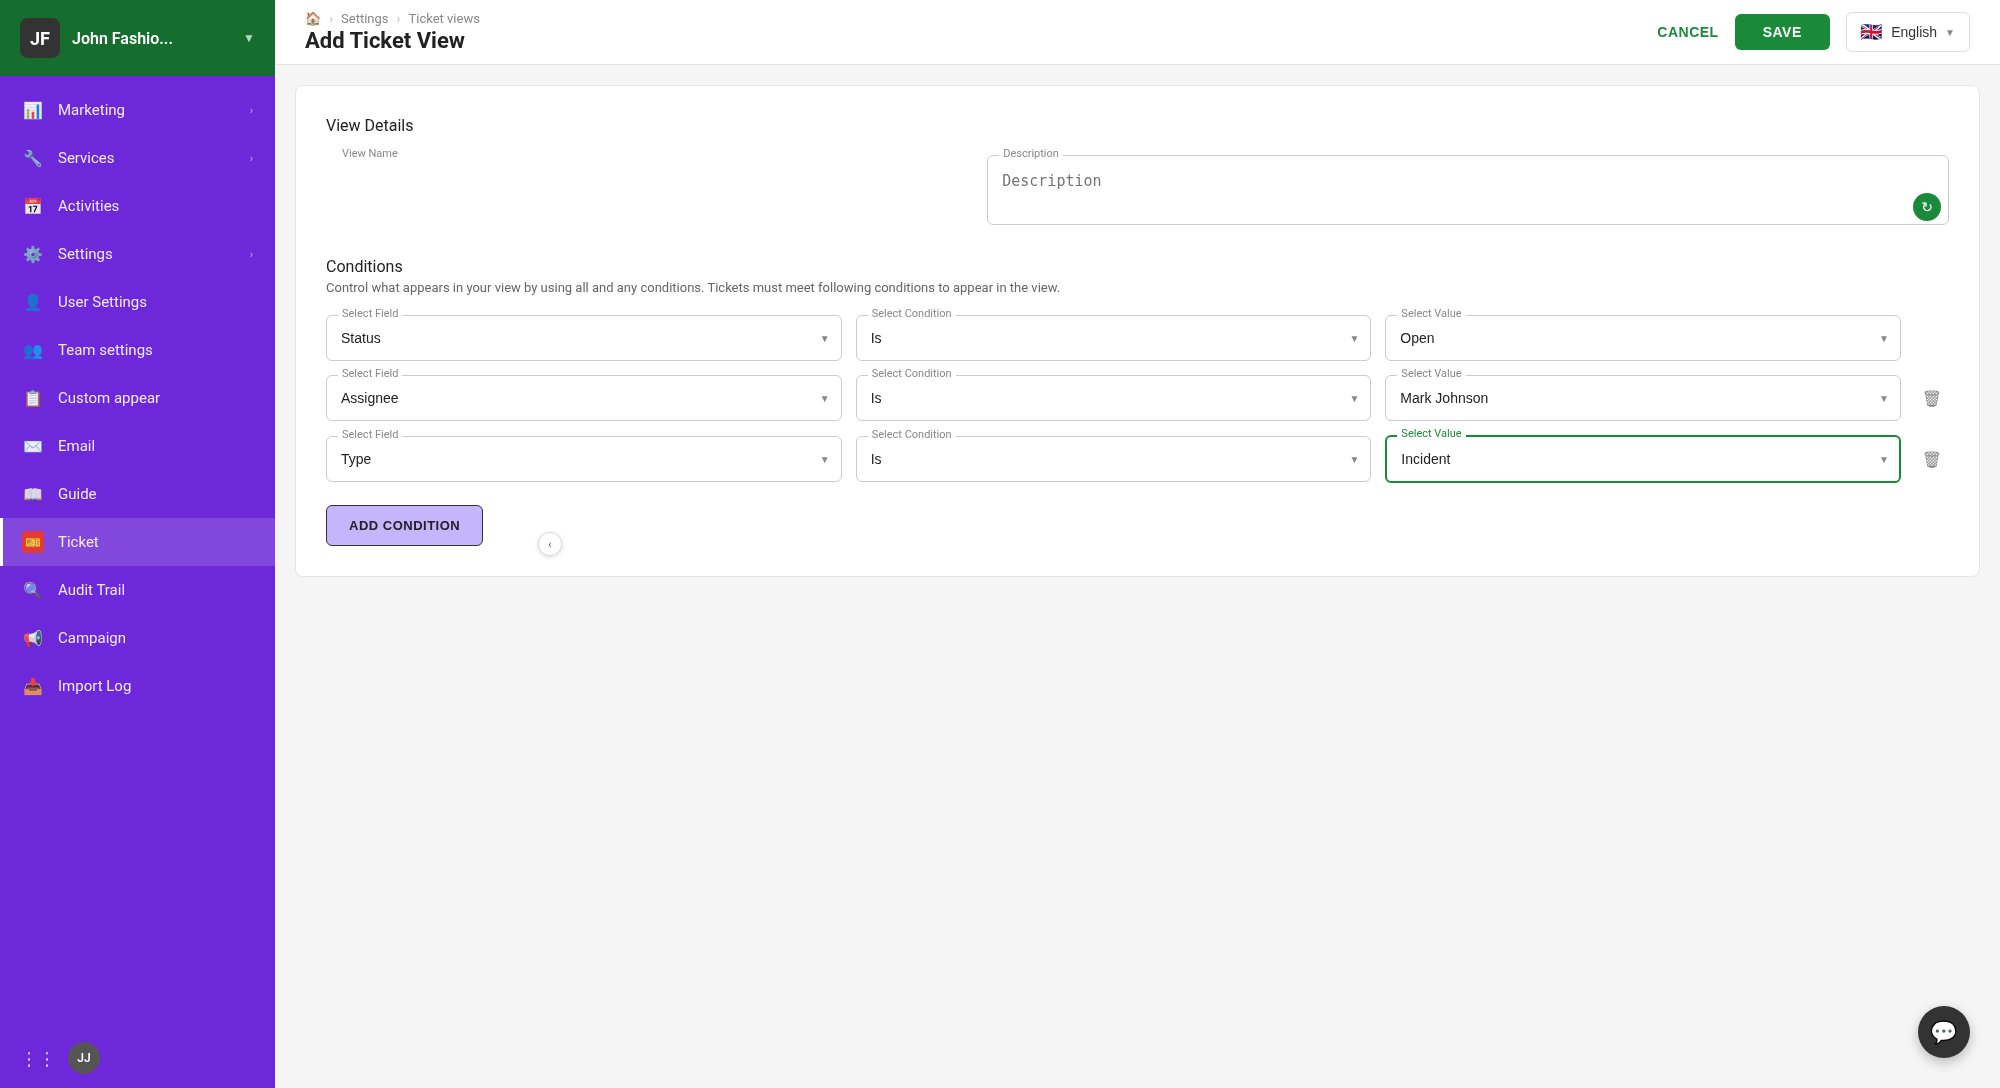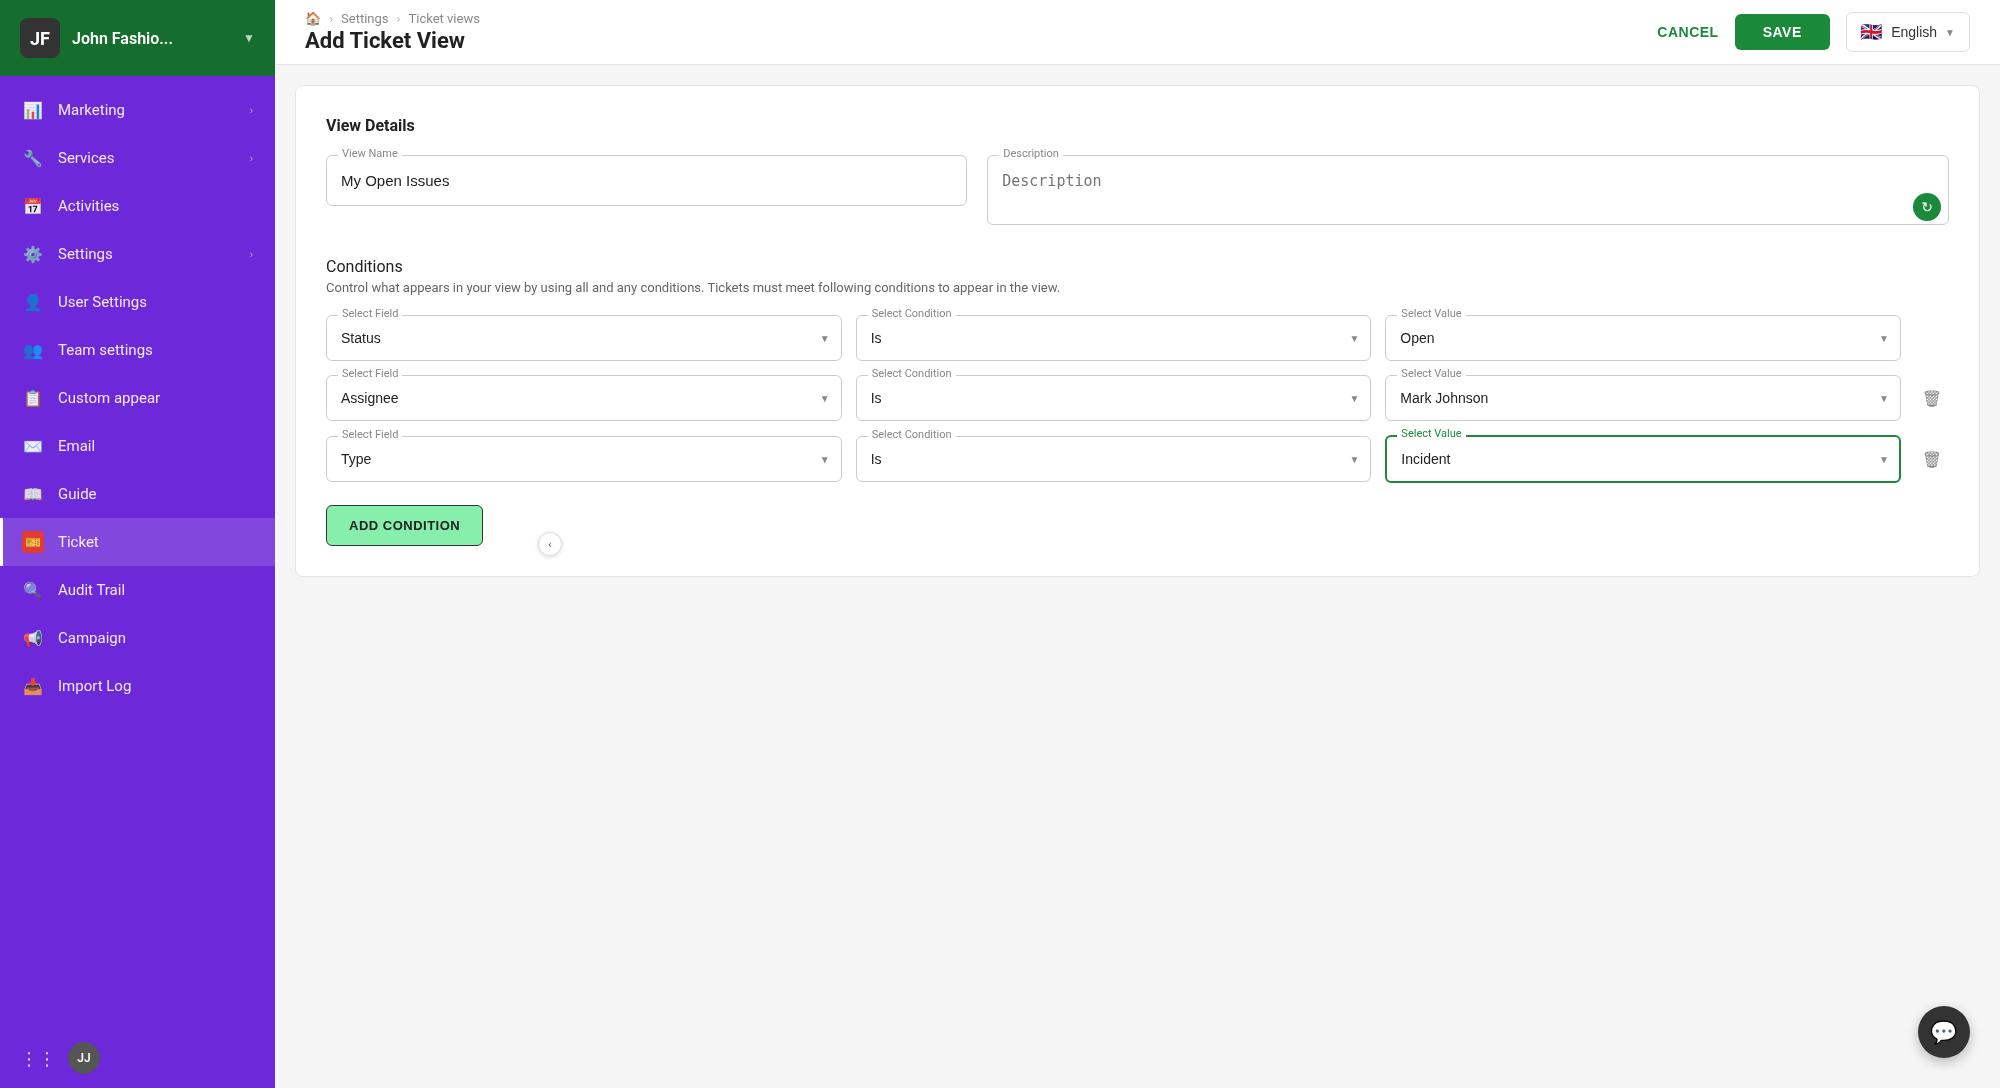--- a/index.html
+++ b/index.html
@@ -177,21 +177,21 @@
     .form-card {
       background: white;
       margin: 20px;
       border-radius: 8px;
       border: 1px solid #e5e5e5;
       padding: 30px;
     }
 
     
     .section-title {
-      font-size: 16px; font-weight: 700; color: #222;
+      font-size: 16px; font-weight: 400; color: #222;
       margin-bottom: 20px;
     }
     .form-row {
       display: flex; gap: 20px;
       margin-bottom: 0;
     }
     .field-group {
       position: relative;
       flex: 1;
     }
@@ -293,21 +293,21 @@
       cursor: pointer;
       color: #888;
       font-size: 16px;
       flex-shrink: 0;
     }
 
     .placeholder-space { width: 34px; flex-shrink: 0; }
 
     
     .add-condition-btn {
-      background: #86efac;
+      background: #c4b5fd;
       border: 1px solid #333;
       border-radius: 6px;
       padding: 12px 22px;
       font-size: 13px; font-weight: 700;
       color: #222;
       cursor: pointer;
       letter-spacing: 0.5px;
       margin-top: 8px;
     }
 
@@ -445,21 +445,20 @@
     </div>
   </div>
 
   <div class="content-area">
     <div class="form-card">
 
       <div class="section-title">View Details</div>
       <div class="form-row">
         <div class="field-group">
           <span class="field-label">View Name</span>
-          <input class="form-input" type="text" value="My Open Issues" style="">
         </div>
         <div class="field-group description-group" style="position:relative;">
           <span class="field-label">Description</span>
           <textarea class="form-input description-input" placeholder="Description" style=""></textarea>
           <div class="refresh-icon-wrap">↻</div>
         </div>
       </div>
 
       <div class="conditions-section">
         <div class="conditions-title">Conditions</div>

